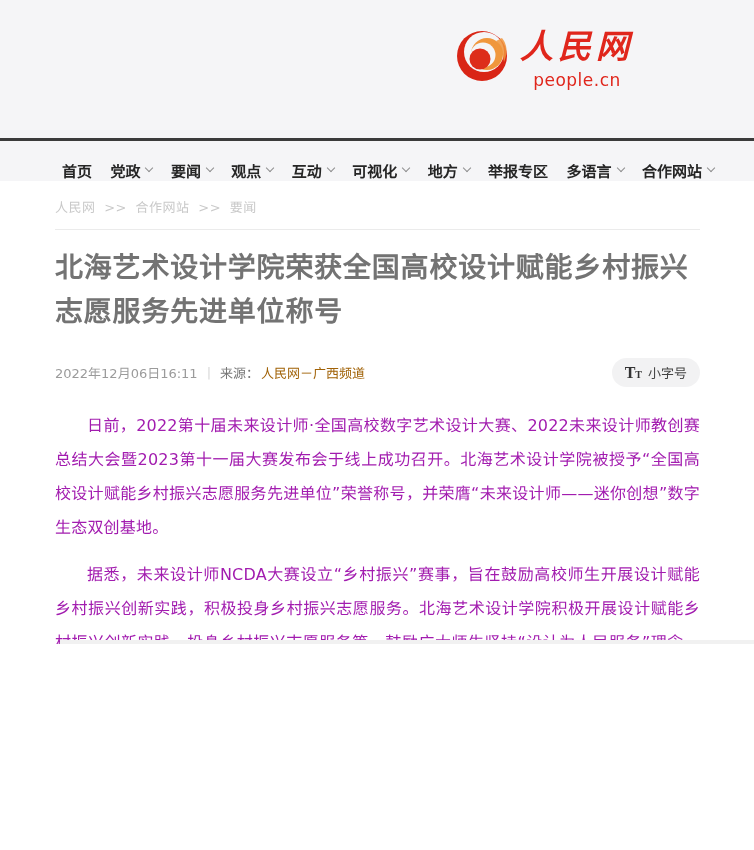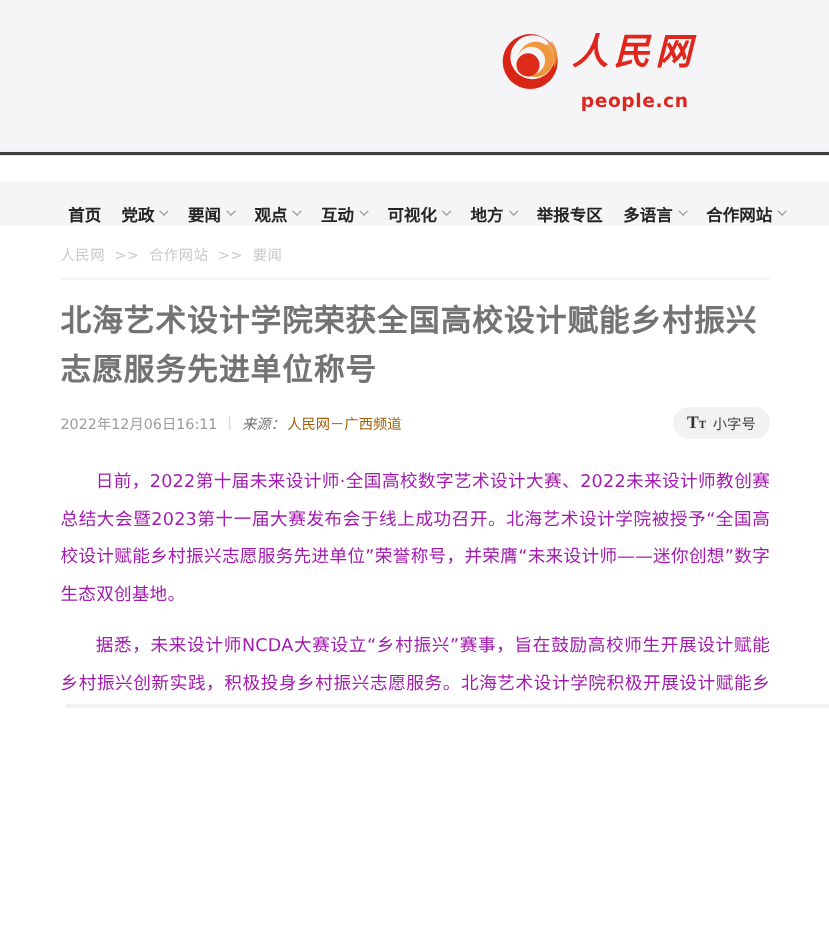--- a/index.html
+++ b/index.html
@@ -5,39 +5,39 @@
   * { margin:0; padding:0; box-sizing:border-box; }
   html, body { background:#ffffff; }
   body { font-family:"DejaVu Sans","Liberation Sans",sans-serif; width:754px; }
   .page { position:relative; width:754px; height:644px; overflow:hidden; background:#fff; }
 
   
   .header { height:138px; background:#f5f5f7; position:relative; }
   .logo { position:absolute; left:456px; top:24px; display:flex; align-items:flex-start; gap:10px; cursor:pointer; }
   .logo-text { display:flex; flex-direction:column; align-items:center; margin-top:4px; }
   .logo-cn { color:#e0261c; font-size:33px; font-weight:700; font-style:italic; letter-spacing:5px; line-height:1.15; white-space:nowrap; }
-  .logo-en { color:#e0261c; font-size:17px; font-weight:700; letter-spacing:0.5px; margin-top:16px; }
+  .logo-en { color:#e0261c; font-size:17px; font-weight:400; letter-spacing:0.5px; margin-top:4px; }
   .topline { height:3px; background:#3b3b3b; }
 
   
-  .nav { height:40px; background:#f5f5f7; display:flex; justify-content:space-between; padding:18px 40px 0 62px;margin-top:24px; }
+  .nav { height:40px; background:#f5f5f7; display:flex; justify-content:space-between; padding:18px 40px 0 62px; }
   .nav-item { display:flex; align-items:center; gap:6px; font-size:15px; font-weight:600; color:#252525; cursor:pointer; white-space:nowrap; }
   .chev { width:6px; height:6px; border-right:1.4px solid #8f8f8f; border-bottom:1.4px solid #8f8f8f; transform:rotate(45deg); margin-top:-4px; }
 
   
   .main { padding:0 54px 0 55px; }
   .breadcrumb { margin-top:16px; font-size:13px; color:#c9c9c9; letter-spacing:0.5px; }
   .breadcrumb span { margin-right:4px; }
   .divider { margin-top:13px; border-top:1px solid #ebebeb; }
   .title { margin-top:16px; font-size:28px; line-height:44px; letter-spacing:0.8px; color:#737373; font-weight:700; }
 
-  .meta { margin-top:12px; display:flex; align-items:center; justify-content:space-between; }
+  .meta { margin-top:24px; display:flex; align-items:center; justify-content:space-between; }
   .meta-left { display:flex; align-items:center; font-size:13px; color:#9b9b9b; }
   .meta-sep { margin:0 9px; color:#d8d8d8; }
-  .meta-source-label { color:#777;font-style:italic; }
+  .meta-source-label { color:#777; }
   .meta-source { color:#a16207; font-weight:400; margin-left:2px; }
   .font-pill { background:#f2f2f3; border-radius:15px; padding:5px 13px; display:flex; align-items:center; gap:6px; color:#444; font-size:13px; cursor:pointer; }
   .tt { font-family:"Liberation Serif","DejaVu Serif",serif; color:#333; line-height:1; display:flex; align-items:baseline; }
   .tt-big { font-size:16px; font-weight:700; }
   .tt-small { font-size:10px; font-weight:700; }
 
   .body-text { margin-top:22px; }
   .body-text p { font-size:16px; line-height:34px; color:#a21caf; text-indent:2em; text-align:justify; margin-bottom:13px; letter-spacing:0.2px; }
 
   .footer-band { position:absolute; left:60px; right:0; bottom:0; height:4px; background:#f1f1f1; }

